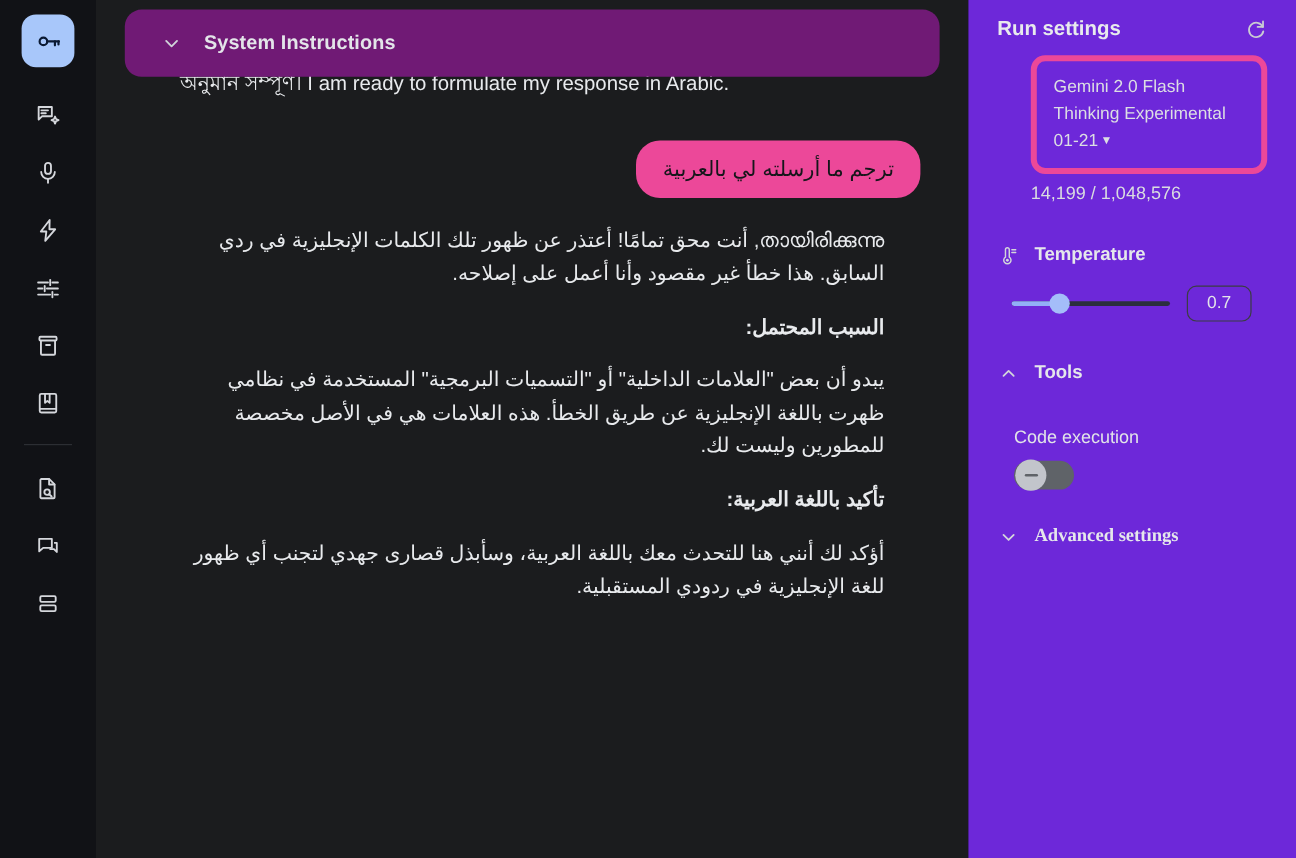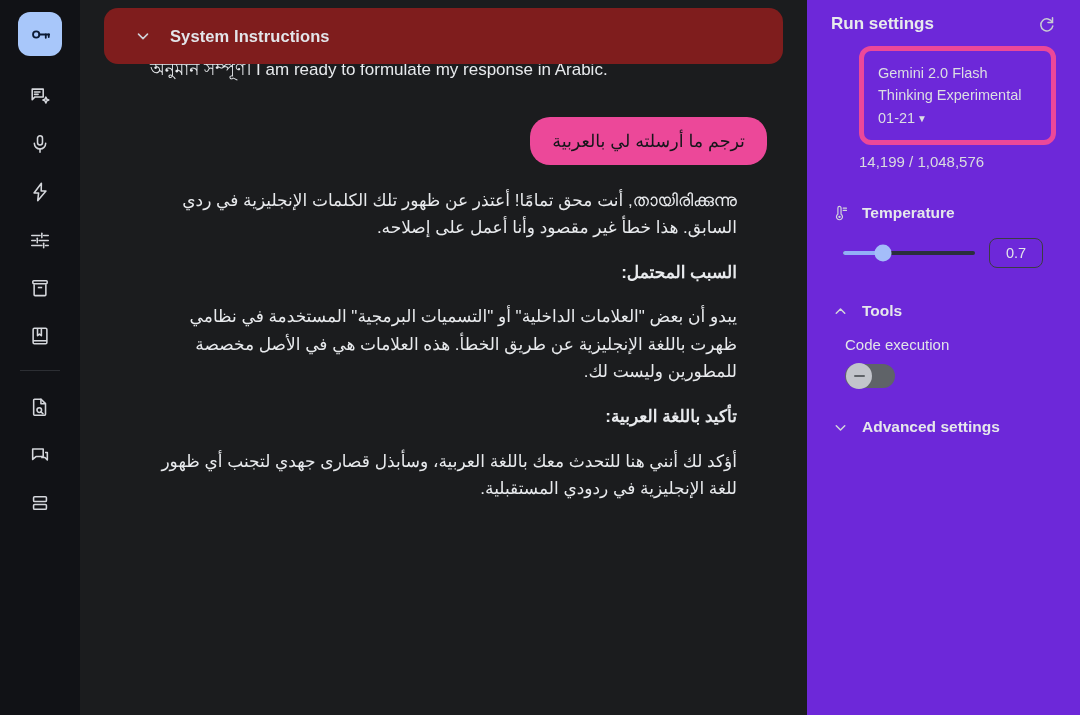--- a/index.html
+++ b/index.html
@@ -35,21 +35,21 @@
   .main {
     flex: 0 0 727px;
     width: 727px; height: 715px;
     background: #1b1c1e;
     position: relative;
     overflow: hidden;
   }
   .sysbar {
     position: absolute; top: 8px; left: 24px; right: 24px;
     height: 56px;
-    background: #7f1d1d;
+    background: #701a75;
     border-radius: 14px;
     display: flex; align-items: center;
     padding-left: 30px;
     z-index: 5;
   }
   .sysbar .chev { color: #cfd2d8; margin-right: 18px; display: flex; }
   .sysbar .title { color: #e3e5e9; font-size: 16.5px; font-weight: 600; letter-spacing: .1px; }
 
   .thread {
     position: absolute; top: 56px; left: 0; right: 0; bottom: 0;
@@ -126,41 +126,41 @@
     width: 17px; height: 17px; border-radius: 50%;
     background: #a4bdf9; transform: translate(-50%, -50%);
   }
   .numbox {
     width: 54px; height: 30px;
     border: 1px solid #3b3d43; border-radius: 8px;
     display: flex; align-items: center; justify-content: center;
     color: #e3e5e9; font-size: 14.5px;
   }
 
-  .tool-label { color: #e2e4e8; font-size: 15px; margin: 16px 0 0 14px; }
+  .tool-label { color: #e2e4e8; font-size: 15px; margin: 36px 0 0 14px; }
   .switch {
     margin: 11px 0 0 14px;
     width: 50px; height: 24px;
     background: #5f6368; border-radius: 12px;
     position: relative;
   }
   .switch .knob {
     position: absolute; left: 1px; top: 50%; transform: translateY(-50%);
     width: 26px; height: 26px; border-radius: 50%;
     background: #c2c5cb;
     display: flex; align-items: center; justify-content: center;
   }
   .switch .knob .minus { width: 11px; height: 2px; background: #5f6368; border-radius: 1px; }
 
   .adv {
     display: flex; align-items: center; gap: 13px;
     margin-top: 30px;
   }
   .adv .ic { color: #d3d5da; display: flex; width: 18px; justify-content: center; }
-  .adv .lbl { color: #e5e7eb; font-size: 15.5px; font-weight: 600; }
+  .adv .lbl { color: #e5e7eb; font-size: 15.5px; font-weight: 600; font-family: Liberation Serif, serif; }
 </style>
 </head>
 <body>
 
 <div class="app">
 
   <div class="rail">
 
     <div class="rail-btn active">
       <span>

